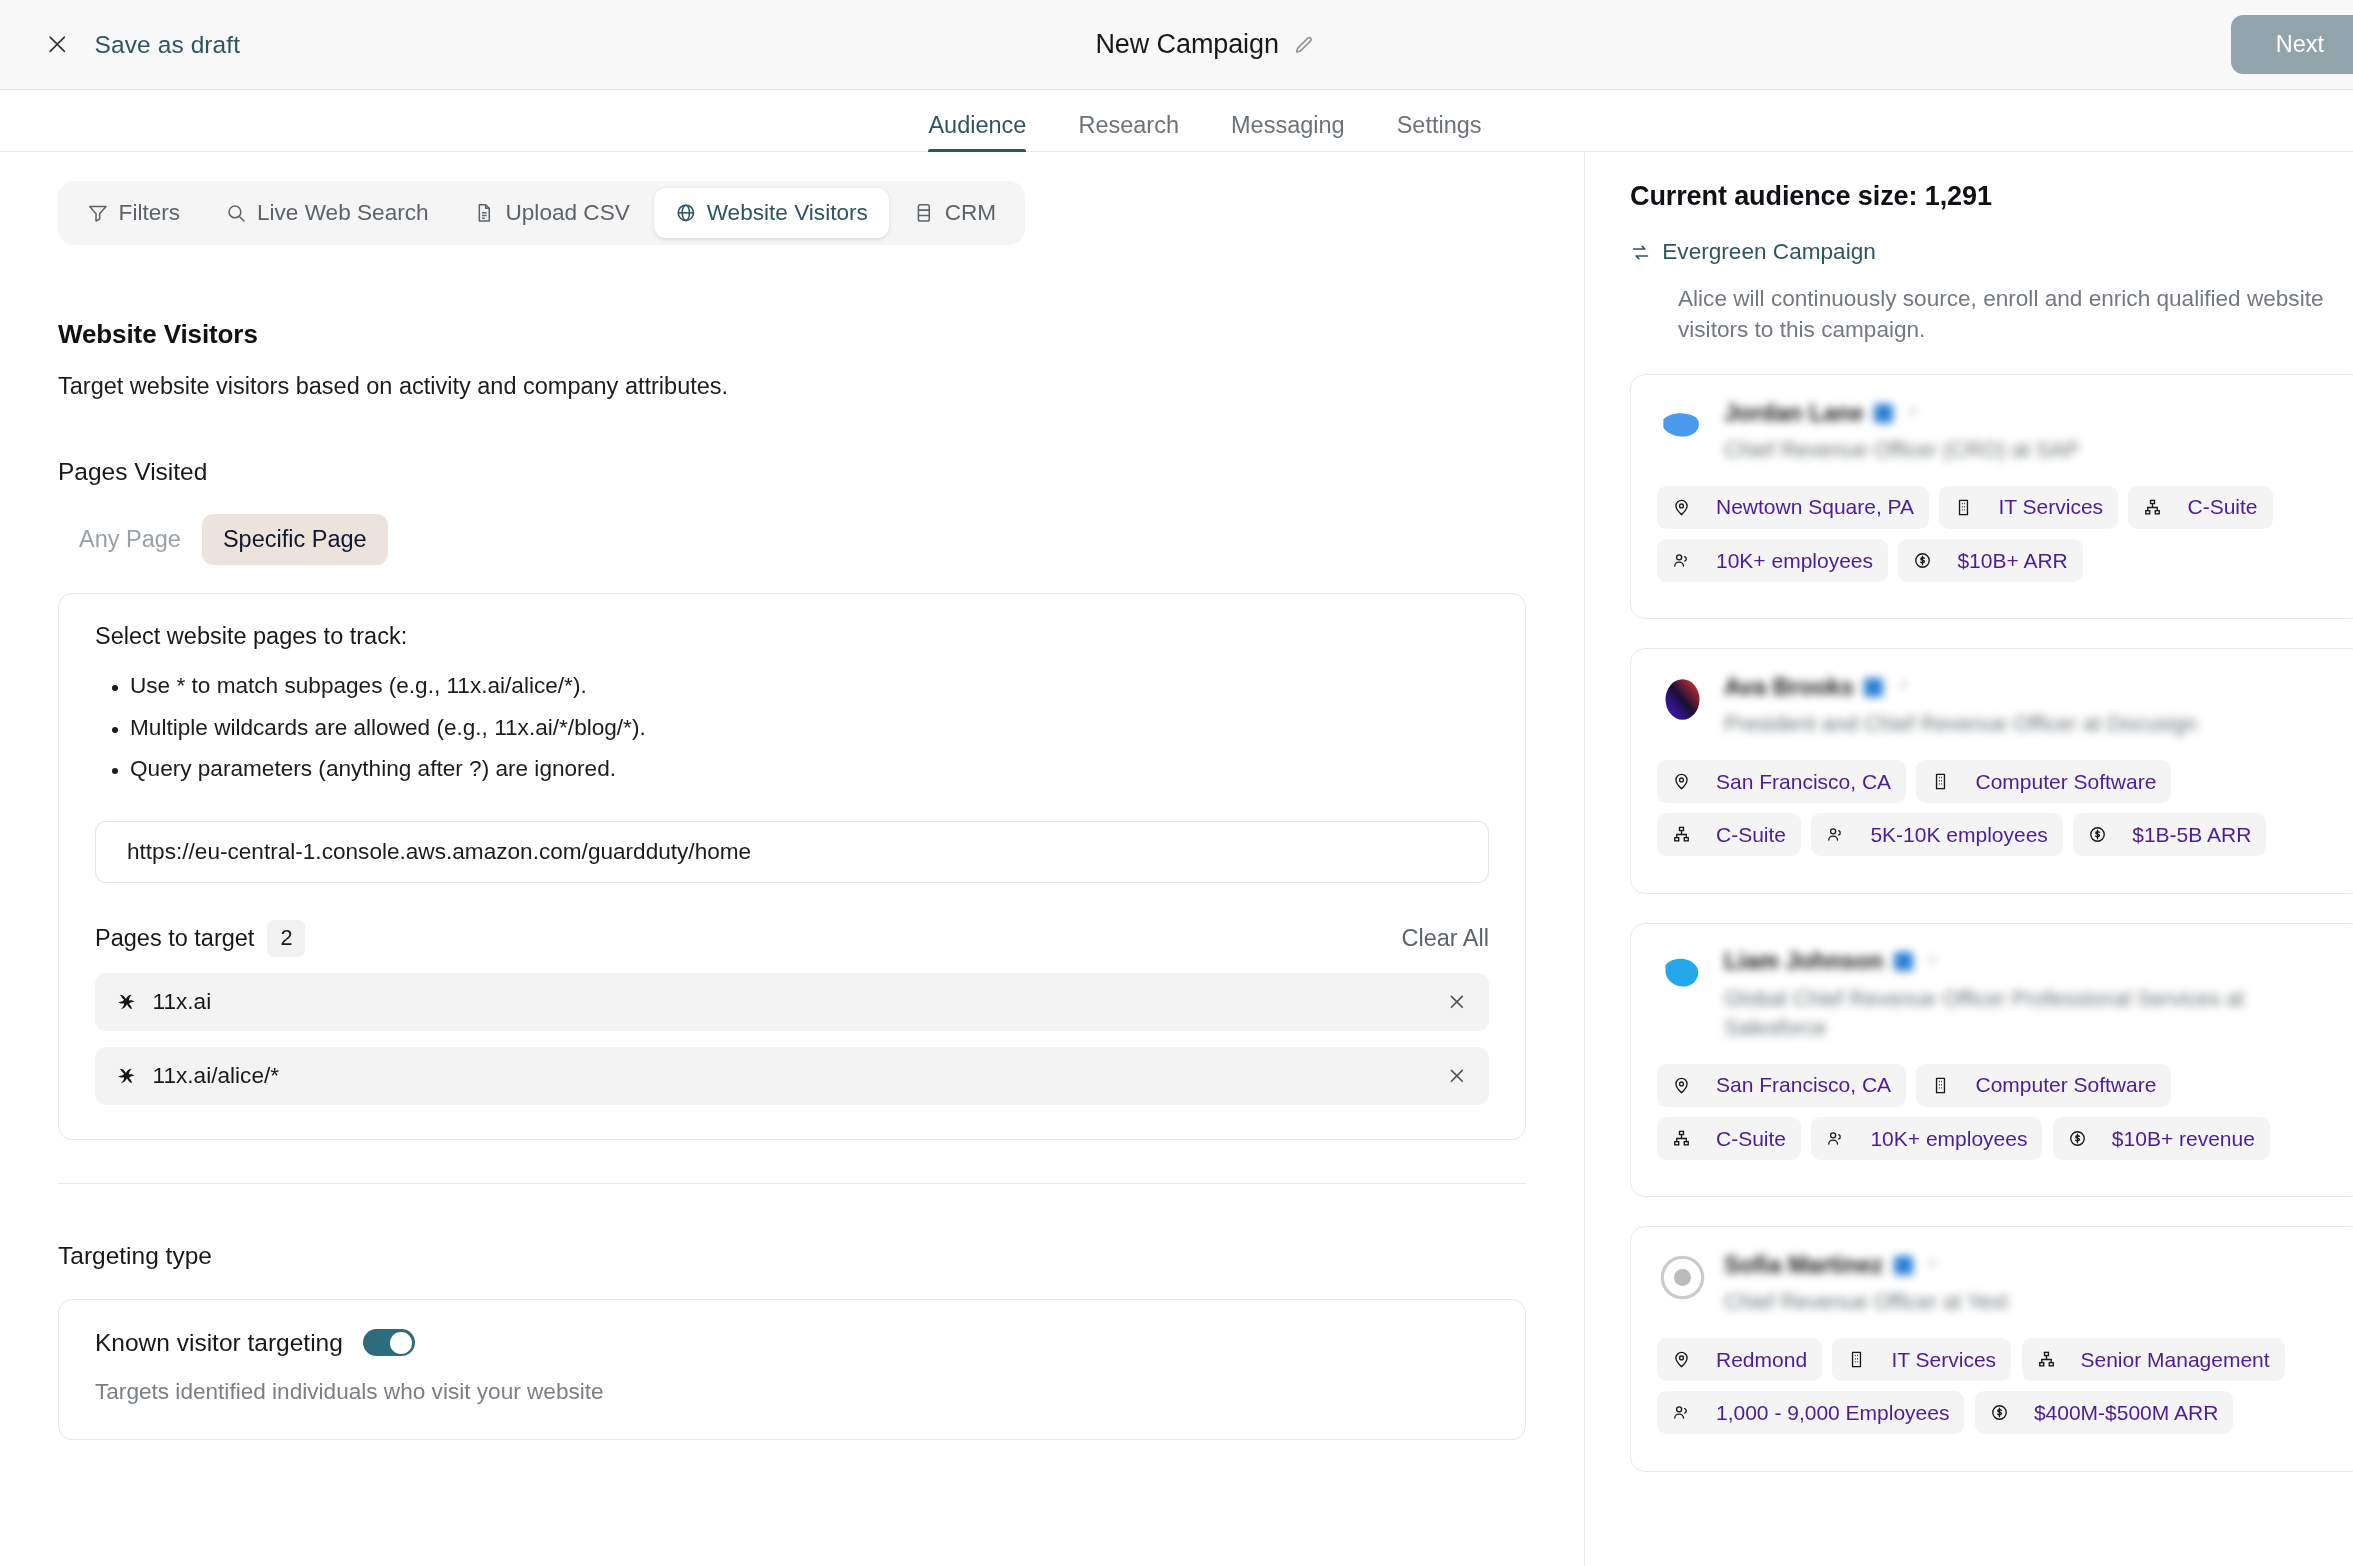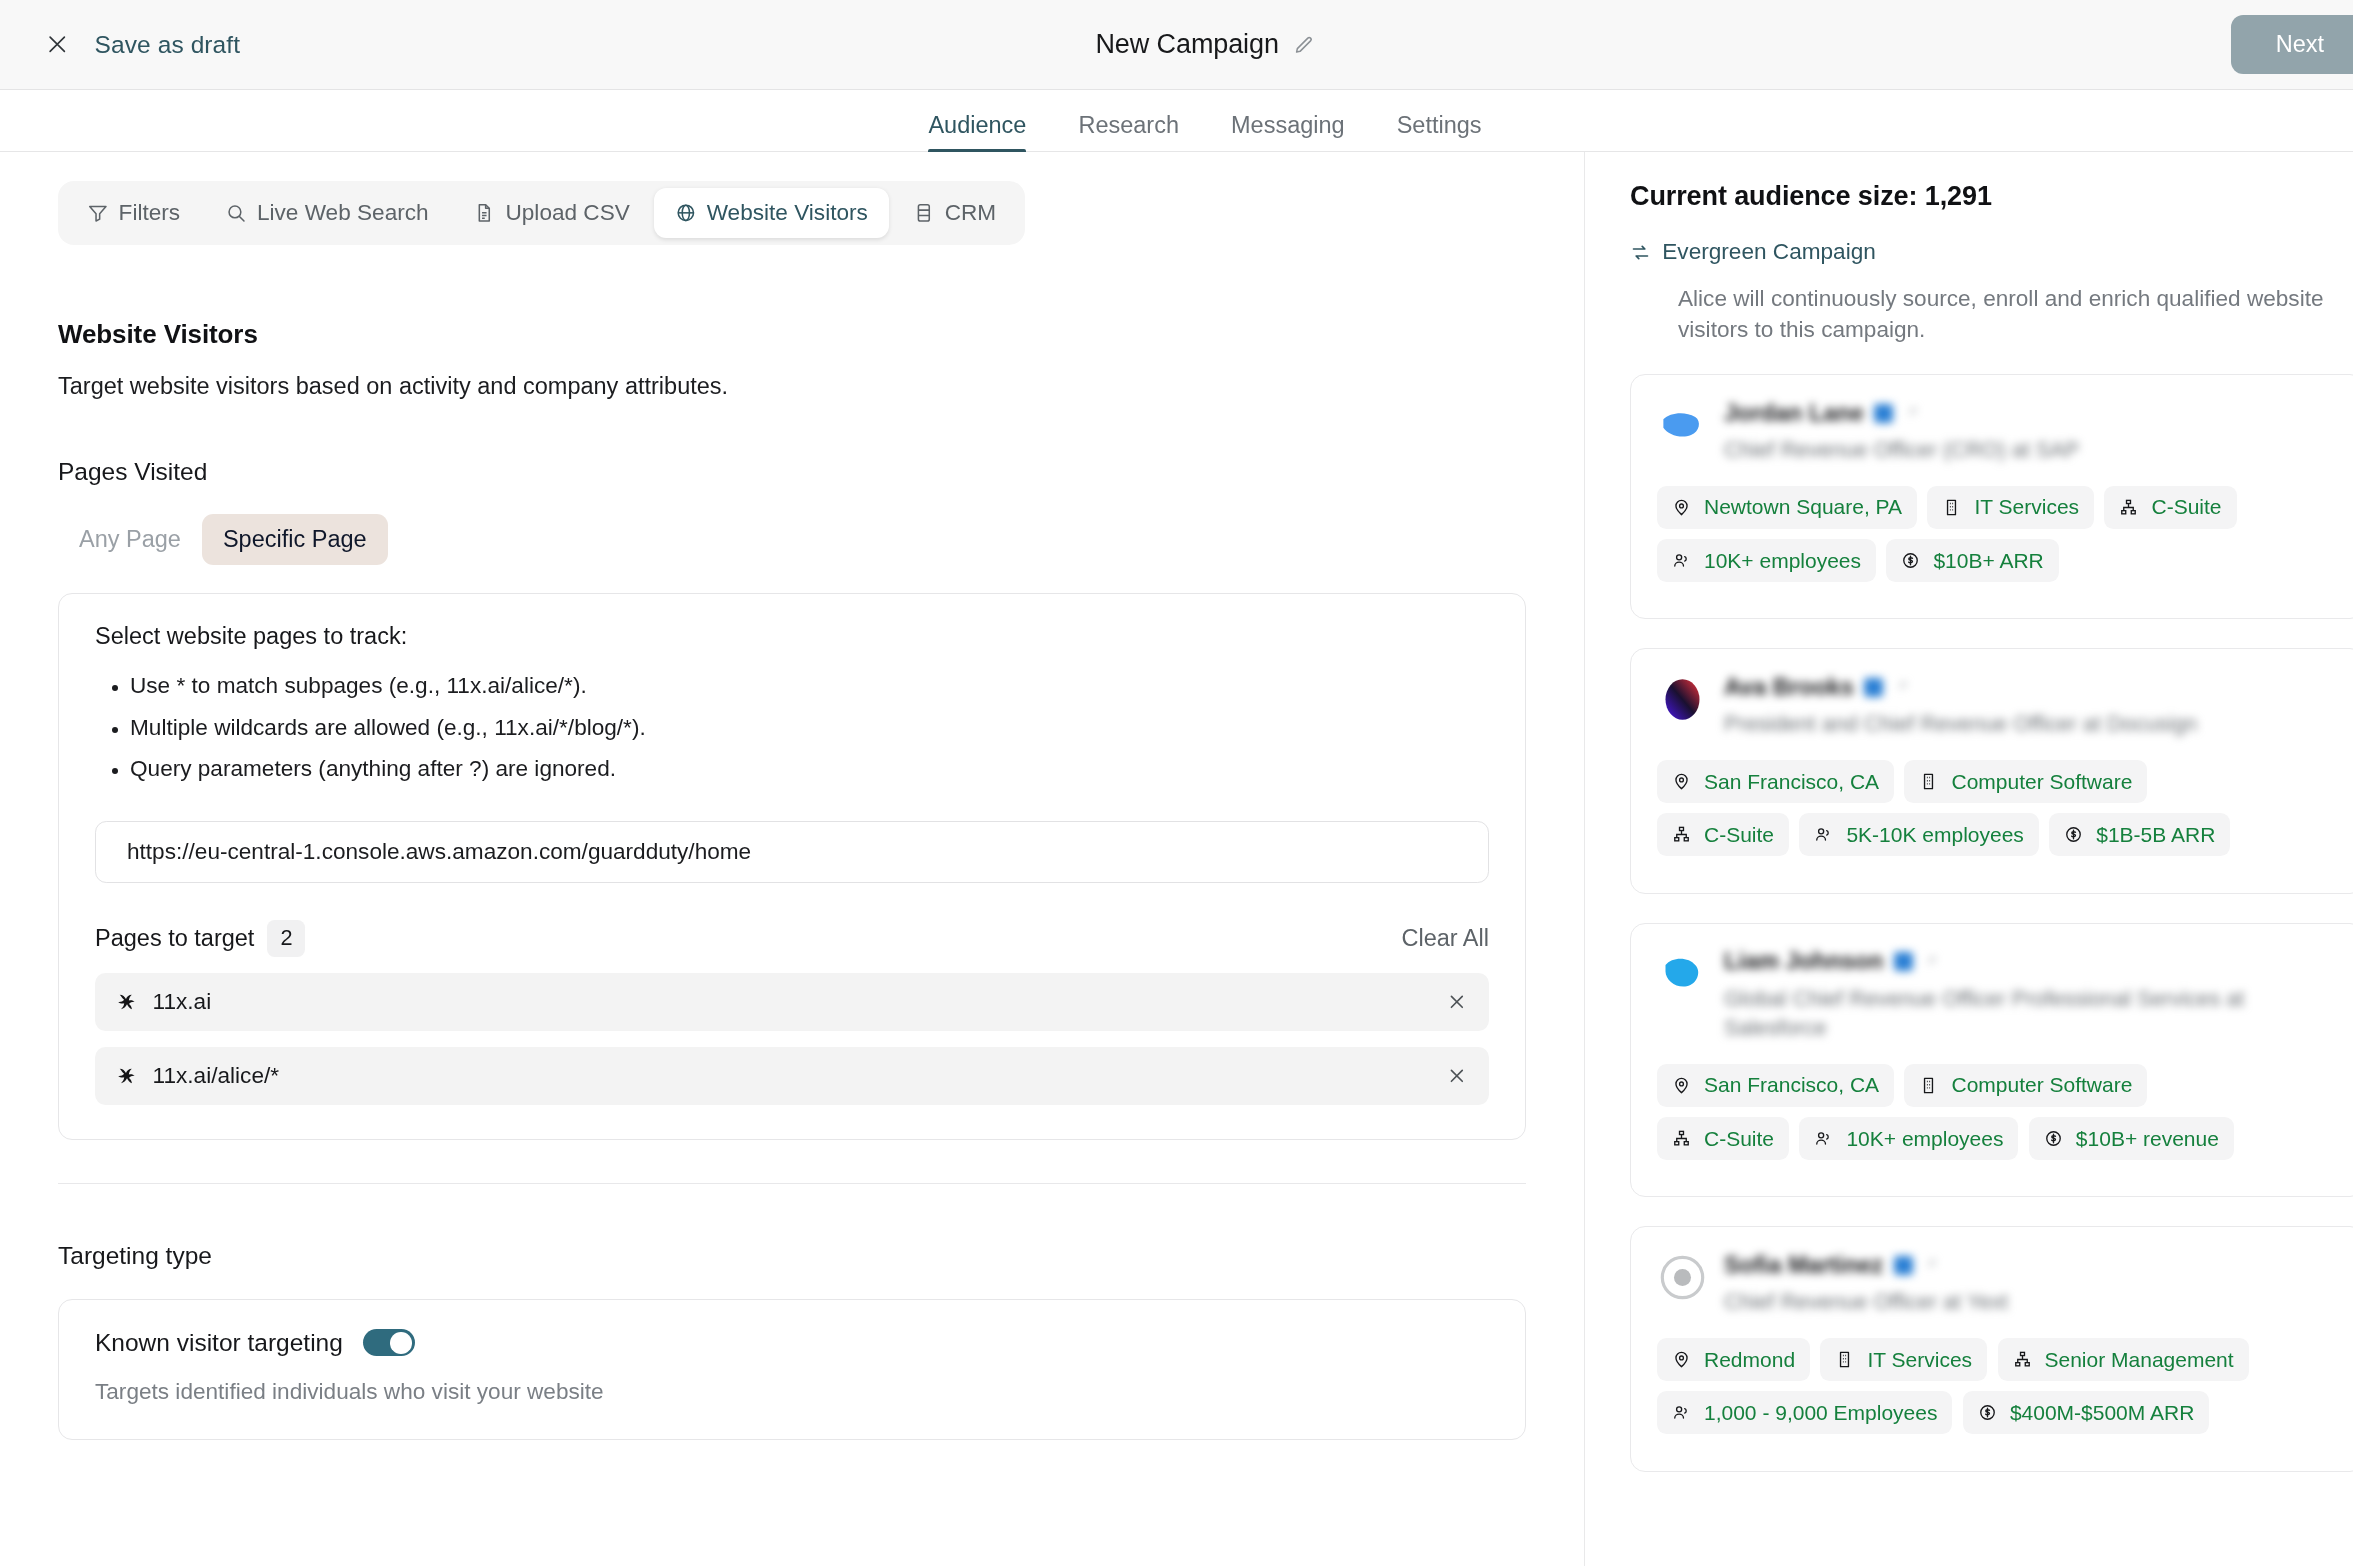--- a/index.html
+++ b/index.html
@@ -203,23 +203,23 @@
     width: 19px; height: 19px; border-radius: 3.3px; background: #2a7fd4; flex: none;
   }
   .ext-link { width: 14px; height: 14px; flex: none; }
   .person-title {
     font-size: 21.7px; color: #6d7277; margin-top: 8.5px;
     line-height: 1.35; filter: blur(4.2px);
   }
   .tag-rows { margin-top: 21.7px; }
   .tag-row { display: flex; flex-wrap: wrap; gap: 10.4px; margin-bottom: 10.4px; }
   .tag {
-    display: inline-flex; align-items: center; gap: 13px;
+    display: inline-flex; align-items: center; gap: 25px;
     background: #f4f4f5; border-radius: 9.4px;
-    padding: 9.4px 15px; font-size: 21px; color: #15803d;
+    padding: 9.4px 15px; font-size: 21px; color: #4c1d95;
     white-space: nowrap;
   }
   .tag svg { width: 19px; height: 19px; flex: none; }
 </style>
 </head>
 <body>
 
 <div class="app">
 
   <div class="topbar">

